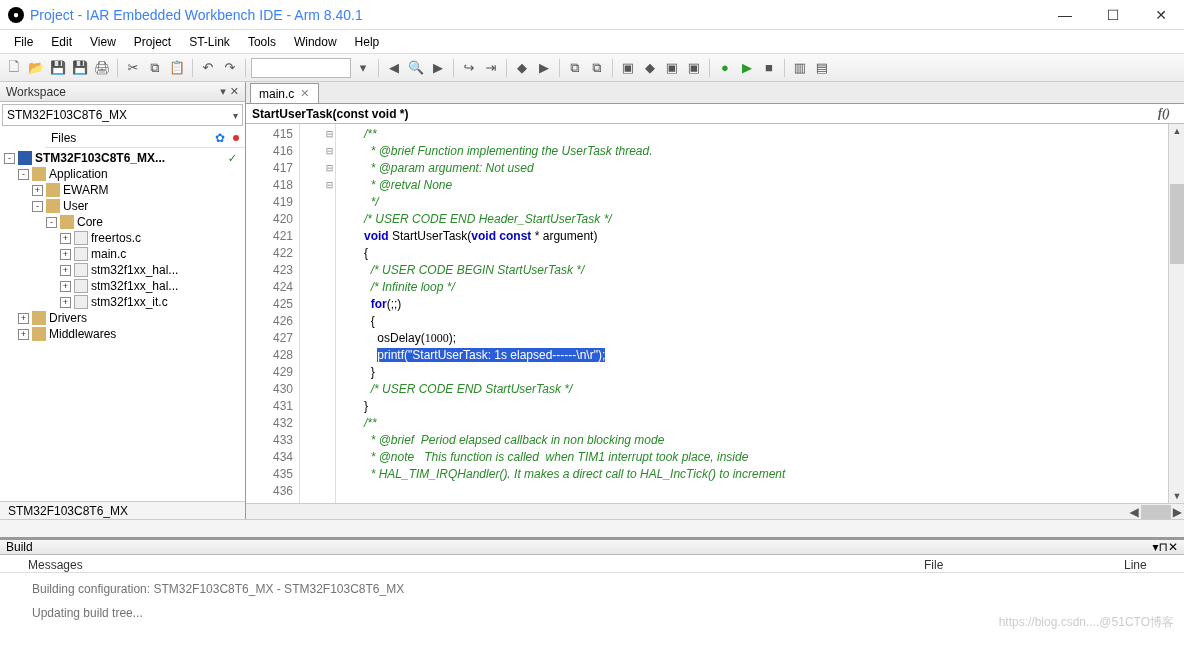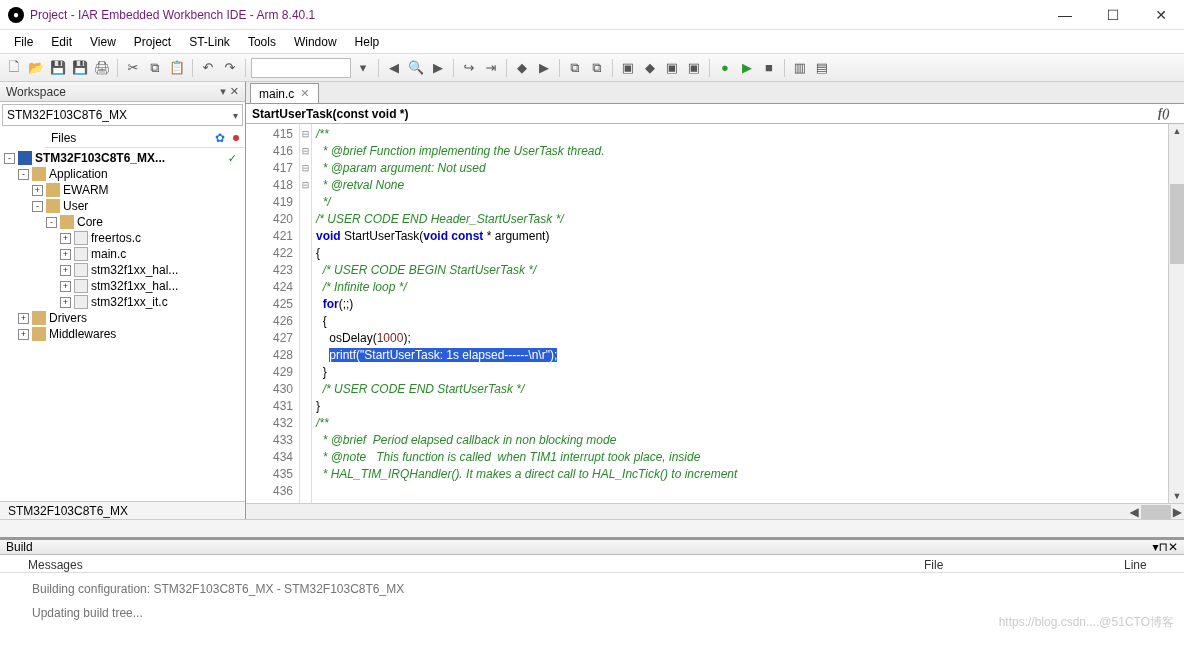--- a/index.html
+++ b/index.html
@@ -1,19 +1,19 @@
 <!DOCTYPE html>
 <html><head>
 <meta charset="utf-8">
 <style>
 * { margin:0; padding:0; box-sizing:border-box; font-family:"Segoe UI",Tahoma,sans-serif; font-size:12px; }
 html,body { width:1184px; height:647px; background:#fff; overflow:hidden; }
 .titlebar { height:30px; background:#fff; border-bottom:1px solid #ddd; display:flex; align-items:center; padding:0 8px; }
 .titlebar .appicon { width:16px; height:16px; background:#000; border-radius:50%; margin-right:6px; display:flex; align-items:center; justify-content:center; color:#fff; font-size:10px; }
-.titlebar .title { flex:1; font-size:12px; color:#701a75; }
+.titlebar .title { flex:1; font-size:14px; color:#3b82f6; }
 .winbtns { display:flex; gap:18px; }
 .winbtn { width:30px; height:22px; display:flex; align-items:center; justify-content:center; font-size:14px; color:#333; cursor:default; }
 .menubar { height:24px; display:flex; align-items:center; padding:0 6px; gap:2px; border-bottom:1px solid #ddd; }
 .menubar .mitem { padding:2px 8px; color:#000; }
 .toolbar { height:28px; display:flex; align-items:center; border-bottom:1px solid #ccc; background:linear-gradient(#fafafa,#ececec); padding:0 4px; gap:2px; }
 .tbtn { width:20px; height:20px; display:flex; align-items:center; justify-content:center; font-size:13px; color:#555; }
 .tsep { width:1px; height:18px; background:#ccc; margin:0 3px; }
 .tdrop { width:100px; height:20px; border:1px solid #bbb; background:#fff; }
 .body { display:flex; height:calc(647px - 30px - 24px - 28px - 18px - 110px); }
 .leftcol { width:246px; display:flex; flex-direction:column; border-right:1px solid #999; }
@@ -37,31 +37,31 @@
 .trow .lbl { color:#000; }
 .trow.bold .lbl { font-weight:bold; }
 .trow .chk{color:#2a7a2a;margin-left:auto;margin-right:8px;font-size:11px;}
 .bottab { height:18px; border-top:1px solid #ccc; background:#f4f4f4; padding:0 8px; display:flex; align-items:center; font-size:11px; }
 .rightcol { flex:1; display:flex; flex-direction:column; }
 .edtabs { height:22px; display:flex; align-items:flex-end; background:#ececec; border-bottom:1px solid #999; padding-left:4px; }
 .edtab { height:20px; background:#fff; border:1px solid #999; border-bottom:none; display:flex; align-items:center; padding:0 8px; gap:6px; font-size:12px; }
 .edtab .x{color:#888;font-size:11px;}
 .funcbar { height:20px; border-bottom:1px solid #bbb; padding:0 6px; display:flex; align-items:center; font-size:12px; font-weight:bold; }
 .funcbar .fx{margin-left:auto;margin-right:8px;font-style:italic;font-family:serif;color:#555;}
-.editor { flex:1; display:flex; overflow:hidden; font-family:'Courier New',monospace; font-size:13px; background:#fff; position:relative; }
+.editor { flex:1; display:flex; overflow:hidden; font-family:'Courier New',monospace; font-size:13px; background:#fff; position:relative;gap:24px; }
 .gutter { width:54px; text-align:right; color:#777; padding-right:6px; border-right:1px solid #ddd; line-height:17px; padding-top:2px; white-space:pre; }
 .fold { width:12px; border-right:1px solid #ddd; line-height:17px; padding-top:2px; text-align:center; font-size:9px; color:#888; }
 .code { flex:1; line-height:17px; padding:2px 4px; white-space:pre; }
 .vscroll { width:16px; background:#f0f0f0; border-left:1px solid #ccc; position:relative; }
 .vscroll .thumb{position:absolute;top:60px;width:14px;height:80px;background:#c8c8c8;left:1px;}
 .vscroll .arr{position:absolute;width:14px;height:14px;left:1px;display:flex;align-items:center;justify-content:center;font-size:9px;color:#555;}
 .c-cm{color:#2a8a2a;font-style:italic;}
 .c-kw{color:#0000c8;font-weight:bold;}
 .c-fn{color:#000;}
-.c-num{color:#7f1d1d;}
+.c-num{color:#000000;font-family:Liberation Serif, serif;}
 .c-str{color:#c00000;}
 .c-def{color:#000;}
 .hl{background:#2a5ed8;color:#fff;}
 .hl .c-str,.hl .c-fn{color:#fff;}
 .hscroll{height:16px;background:#f0f0f0;border-top:1px solid #ccc;display:flex;align-items:center;justify-content:flex-end;padding:0 2px;gap:2px;font-size:9px;color:#555;}
 .hscroll .tb{width:30px;height:14px;background:#c8c8c8;}
 .build { height:110px; border-top:3px solid #999; display:flex; flex-direction:column; }
 .buildhdr { height:18px; background:linear-gradient(#f7f7f7,#e7e7e7); border-bottom:1px solid #bbb; display:flex; align-items:center; padding:0 6px; font-size:11px; }
 .buildhdr .spacer{flex:1;}
 .buildbody { flex:1; display:flex; flex-direction:column; font-size:12px; }

